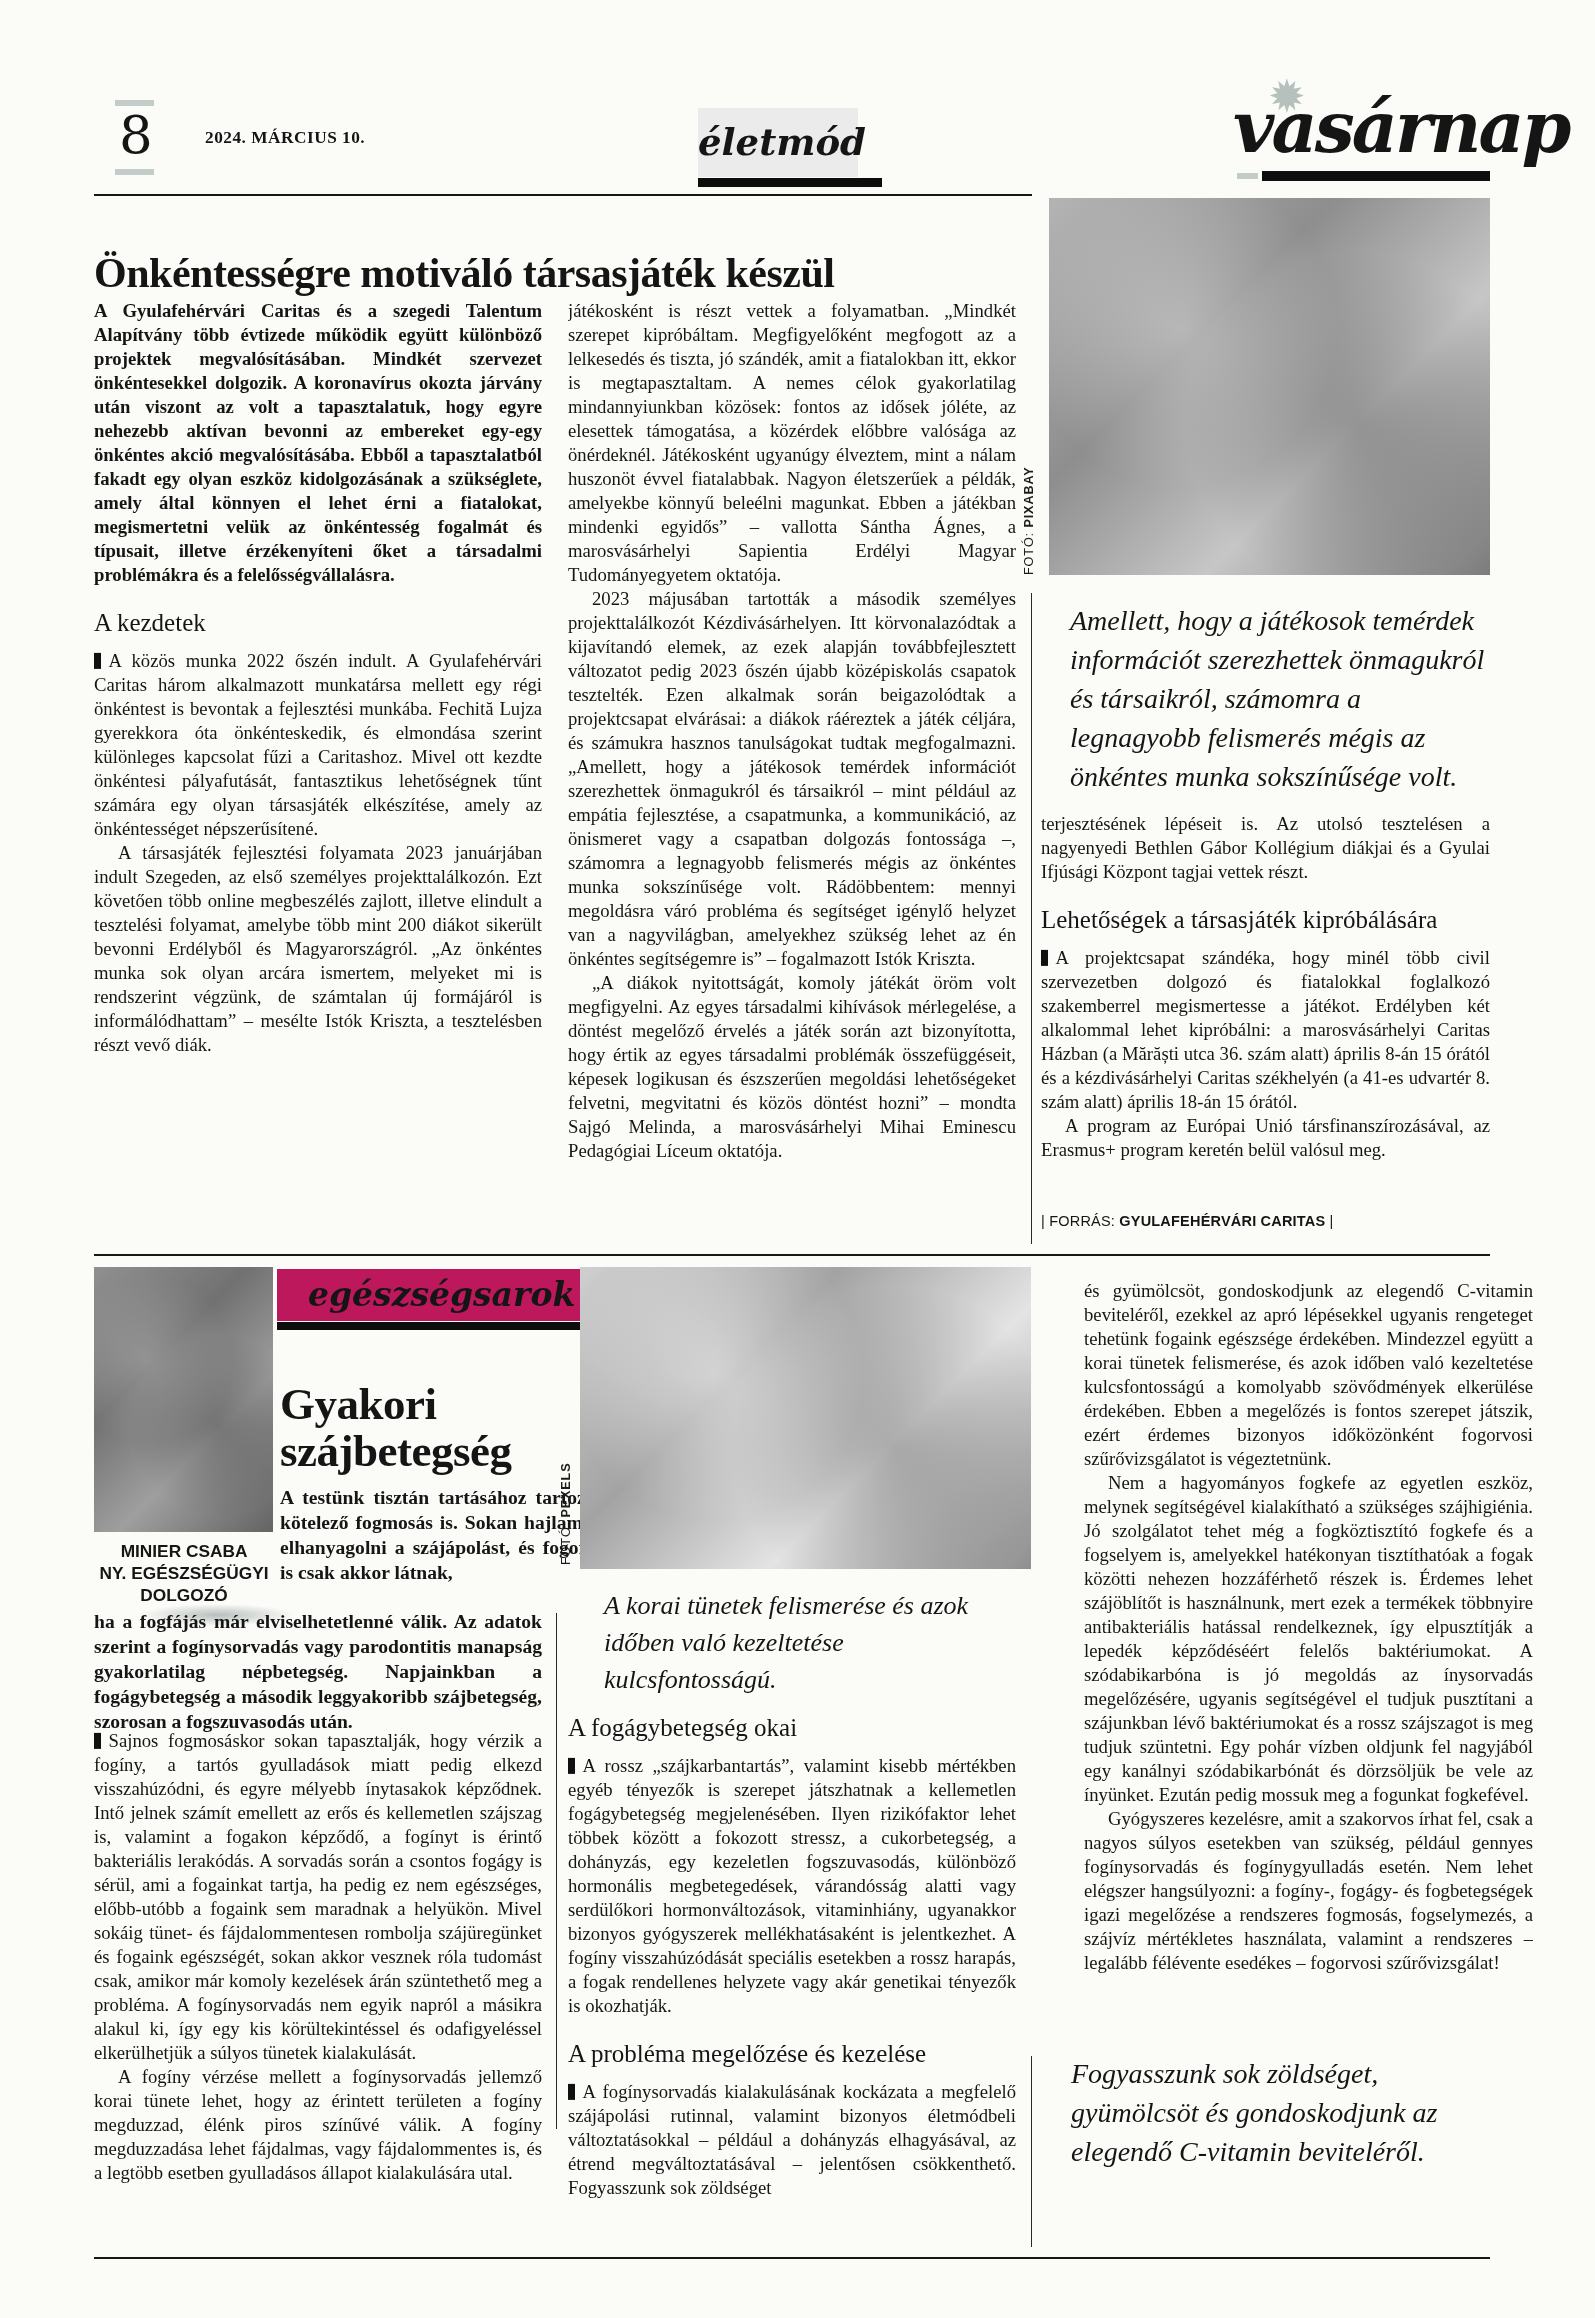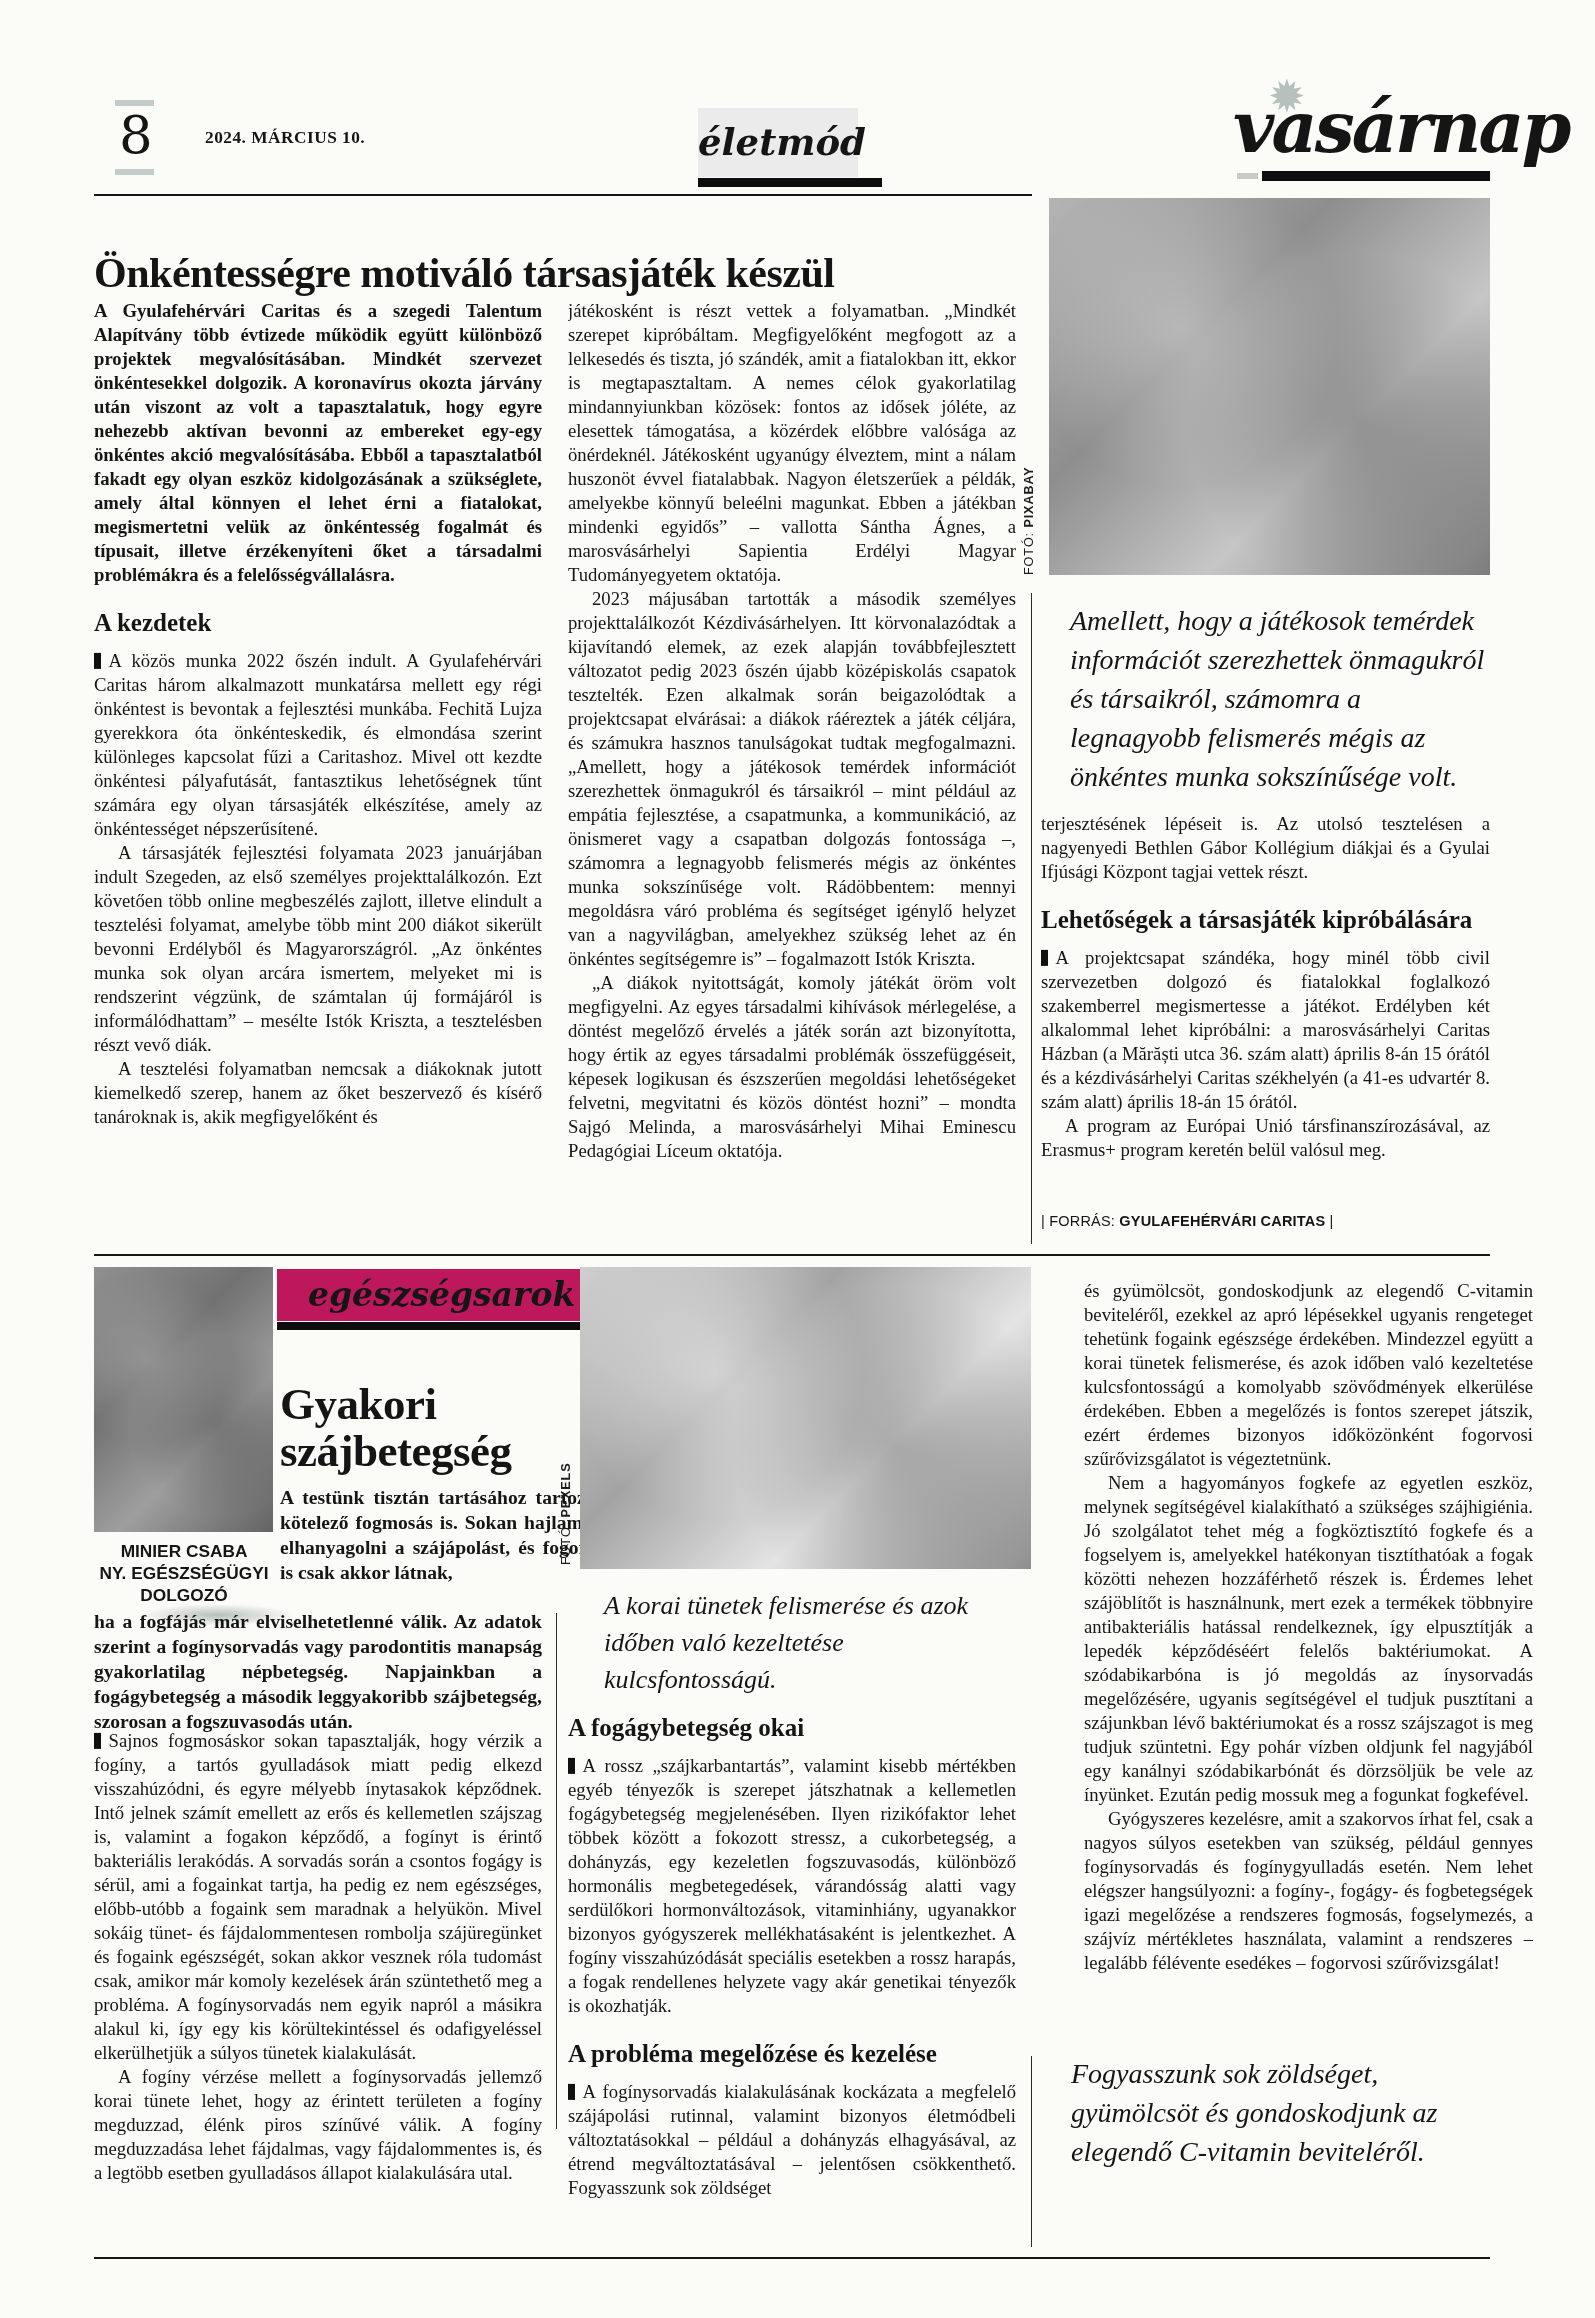--- a/index.html
+++ b/index.html
@@ -28,21 +28,21 @@
   #sectionRule{left:94px;top:1254px;width:1396px;height:2.3px;}
   #bottomRule{left:94px;top:2257px;width:1396px;height:1.9px;}
   .vrule{background:#2a2a2a;width:1.4px;}
   
   #headline{left:94px;top:221px;width:972px;font-size:42px;line-height:48px;font-weight:bold;letter-spacing:-0.5px;}
   .bodycol{font-size:18.7px;line-height:24px;text-align:justify;overflow:hidden;}
   .bodycol p{margin:0;text-indent:24px;}
   .bodycol p.noind{text-indent:0;}
   .leadbold{font-weight:bold;}
   .mk{display:inline-block;width:7px;height:16px;background:#101010;margin-right:7.5px;transform:translateY(1.9px);}
-  .subhead{font-weight:bold;font-size:25px;line-height:29px;text-align:left;text-indent:0 !important;margin:20.6px 0 12px 0;}
+  .subhead{font-weight:normal;font-size:25px;line-height:29px;text-align:left;text-indent:0 !important;margin:20.6px 0 12px 0;}
   .subhead.first{margin-top:0;}
   .quote{font-style:italic;font-size:27px;line-height:38px;text-align:left;text-indent:0 !important;}
   #col1q{margin:26px 0 0 14px;}
   #col3top .quote{margin:0 0 16px 29px;font-size:28px;line-height:39px;}
   
   .photo{background:
     radial-gradient(circle at 30% 35%, rgba(255,255,255,.35), rgba(0,0,0,0) 40%),
     radial-gradient(circle at 70% 60%, rgba(0,0,0,.25), rgba(0,0,0,0) 45%),
     linear-gradient(135deg,#b4b4b4 0%,#8e8e8e 35%,#c6c6c6 65%,#7c7c7c 100%);}
   .photo.dark{filter:brightness(.8);}
@@ -78,21 +78,20 @@
 <div class="abs" id="mastBarGray"></div>
 <div class="abs hrule" id="topRule"></div>
 
 <h1 class="abs" id="headline">Önkéntességre motiváló társasjáték készül</h1>
 
 <div class="abs bodycol" id="col1" style="left:94px;top:299px;width:448px;height:955px;">
   <p class="noind leadbold">A Gyulafehérvári Caritas és a szegedi Talentum Alapítvány több évtizede működik együtt különböző projektek megvalósításában. Mindkét szervezet önkéntesekkel dolgozik. A koronavírus okozta járvány után viszont az volt a tapasztalatuk, hogy egyre nehezebb aktívan bevonni az embereket egy-egy önkéntes akció megvalósításába. Ebből a tapasztalatból fakadt egy olyan eszköz kidolgozásának a szükséglete, amely által könnyen el lehet érni a fiatalokat, megismertetni velük az önkéntesség fogalmát és típusait, illetve érzékenyíteni őket a társadalmi problémákra és a felelősségvállalásra.</p>
   <h2 class="subhead">A kezdetek</h2>
   <p class="noind"><span class="mk"></span><span>A közös munka 2022 őszén indult. A Gyulafehérvári Caritas három alkalmazott munkatársa mellett egy régi önkéntest is bevontak a fejlesztési munkába. Fechită Lujza gyerekkora óta önkénteskedik, és elmondása szerint különleges kapcsolat fűzi a Caritashoz. Mivel ott kezdte önkéntesi pályafutását, fantasztikus lehetőségnek tűnt számára egy olyan társasjáték elkészítése, amely az önkéntességet népszerűsítené.</span></p>
   <p>A társasjáték fejlesztési folyamata 2023 januárjában indult Szegeden, az első személyes projekttalálkozón. Ezt követően több online megbeszélés zajlott, illetve elindult a tesztelési folyamat, amelybe több mint 200 diákot sikerült bevonni Erdélyből és Magyarországról. „Az önkéntes munka sok olyan arcára ismertem, melyeket mi is rendszerint végzünk, de számtalan új formájáról is informálódhattam” – mesélte Istók Kriszta, a tesztelésben részt vevő diák.</p>
-  <p>A tesztelési folyamatban nemcsak a diákoknak jutott kiemelkedő szerep, hanem az őket beszervező és kísérő tanároknak is, akik megfigyelőként és</p>
 </div>
 
 <div class="abs bodycol" id="col2" style="left:568px;top:299px;width:448px;height:955px;">
   <p class="noind">játékosként is részt vettek a folyamatban. „Mindkét szerepet kipróbáltam. Megfigyelőként megfogott az a lelkesedés és tiszta, jó szándék, amit a fiatalokban itt, ekkor is megtapasztaltam. A nemes célok gyakorlatilag mindannyiunkban közösek: fontos az idősek jóléte, az elesettek támogatása, a közérdek előbbre valósága az önérdeknél. Játékosként ugyanúgy élveztem, mint a nálam huszonöt évvel fiatalabbak. Nagyon életszerűek a példák, amelyekbe könnyű beleélni magunkat. Ebben a játékban mindenki egyidős” – vallotta Sántha Ágnes, a marosvásárhelyi Sapientia Erdélyi Magyar Tudományegyetem oktatója.</p>
   <p>2023 májusában tartották a második személyes projekttalálkozót Kézdivásárhelyen. Itt körvonalazódtak a kijavítandó elemek, az ezek alapján továbbfejlesztett változatot pedig 2023 őszén újabb középiskolás csapatok tesztelték. Ezen alkalmak során beigazolódtak a projektcsapat elvárásai: a diákok ráéreztek a játék céljára, és számukra hasznos tanulságokat tudtak megfogalmazni. „Amellett, hogy a játékosok temérdek információt szerezhettek önmagukról és társaikról – mint például az empátia fejlesztése, a csapatmunka, a kommunikáció, az önismeret vagy a csapatban dolgozás fontossága –, számomra a legnagyobb felismerés mégis az önkéntes munka sokszínűsége volt. Rádöbbentem: mennyi megoldásra váró probléma és segítséget igénylő helyzet van a nagyvilágban, amelyekhez szükség lehet az én önkéntes segítségemre is” – fogalmazott Istók Kriszta.</p>
   <p>„A diákok nyitottságát, komoly játékát öröm volt megfigyelni. Az egyes társadalmi kihívások mérlegelése, a döntést megelőző érvelés a játék során azt bizonyította, hogy értik az egyes társadalmi problémák összefüggéseit, képesek logikusan és észszerűen megoldási lehetőségeket felvetni, megvitatni és közös döntést hozni” – mondta Sajgó Melinda, a marosvásárhelyi Mihai Eminescu Pedagógiai Líceum oktatója.</p>
 </div>
 
 <div class="abs photo" style="left:1049px;top:198px;width:441px;height:377px;"></div>
 <div class="abs vcap" style="left:1022px;top:435px;height:140px;"><span>FOTÓ: </span><span class="credit">PIXABAY</span></div>

